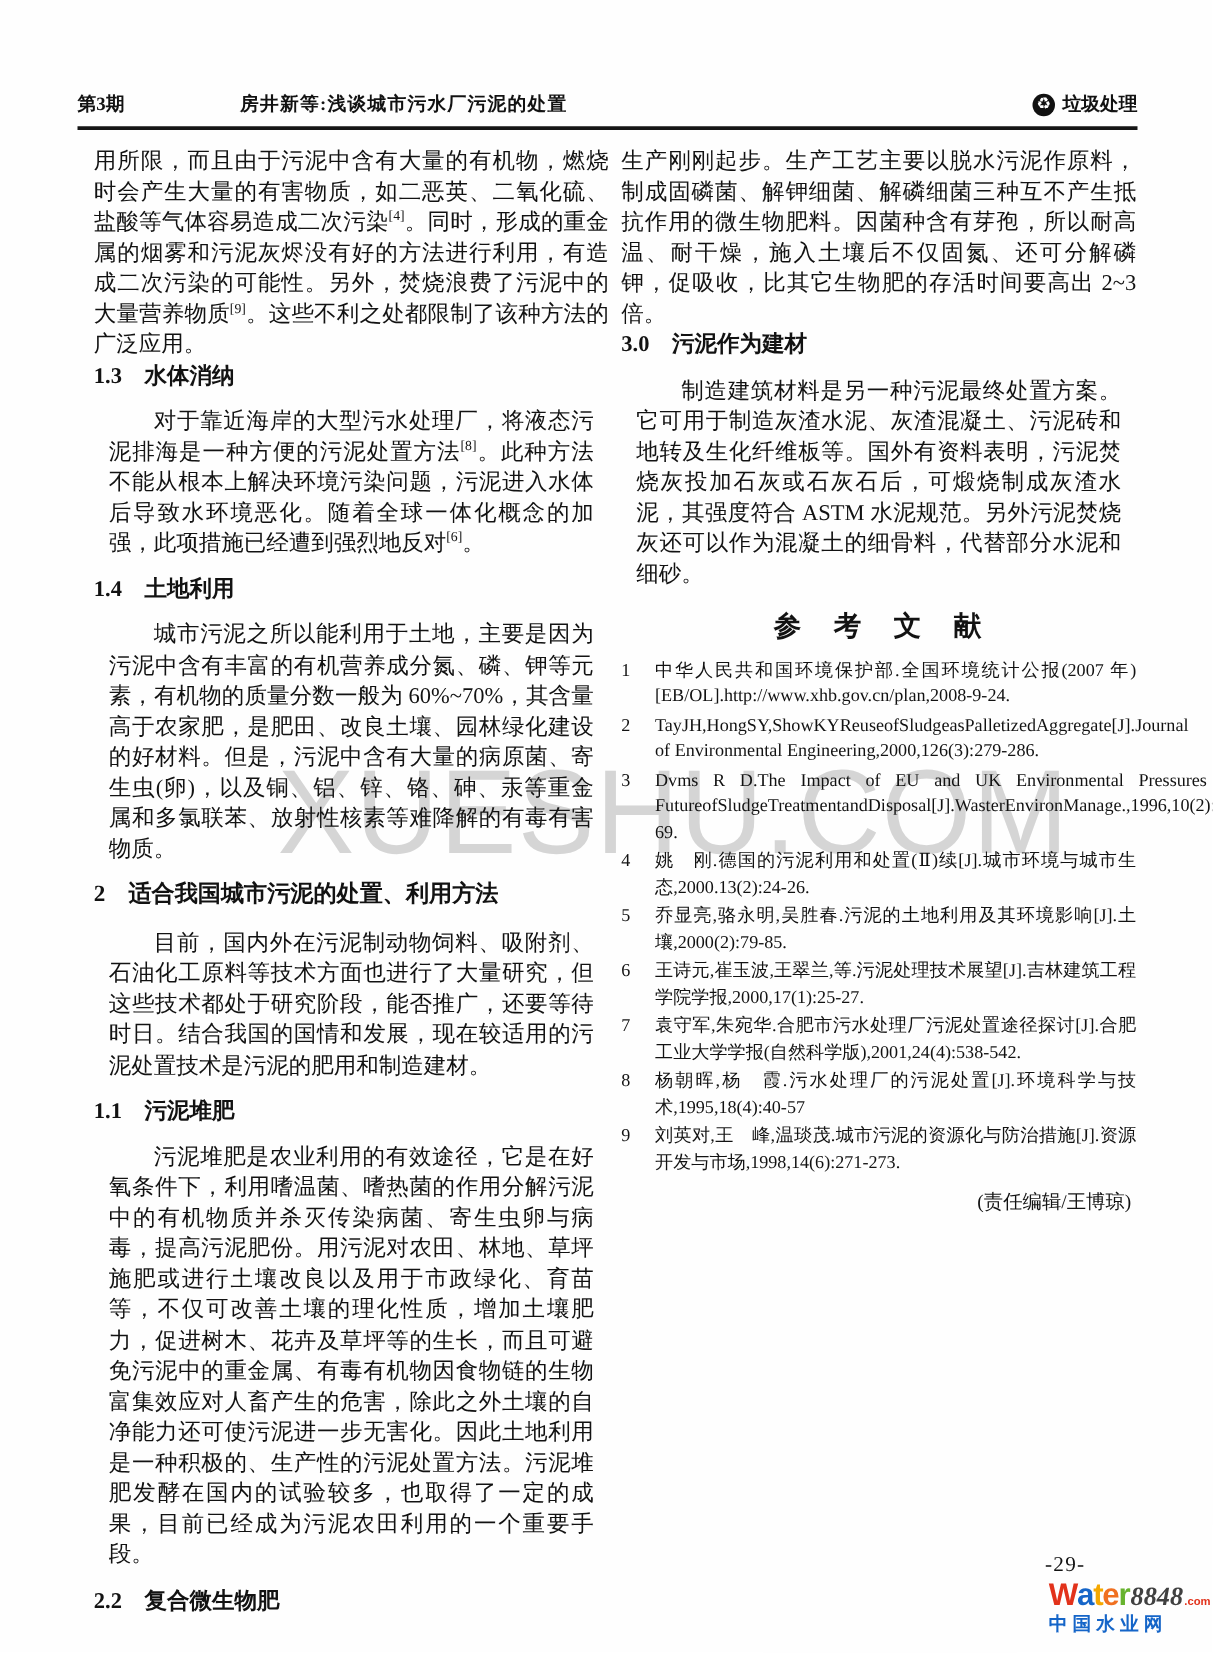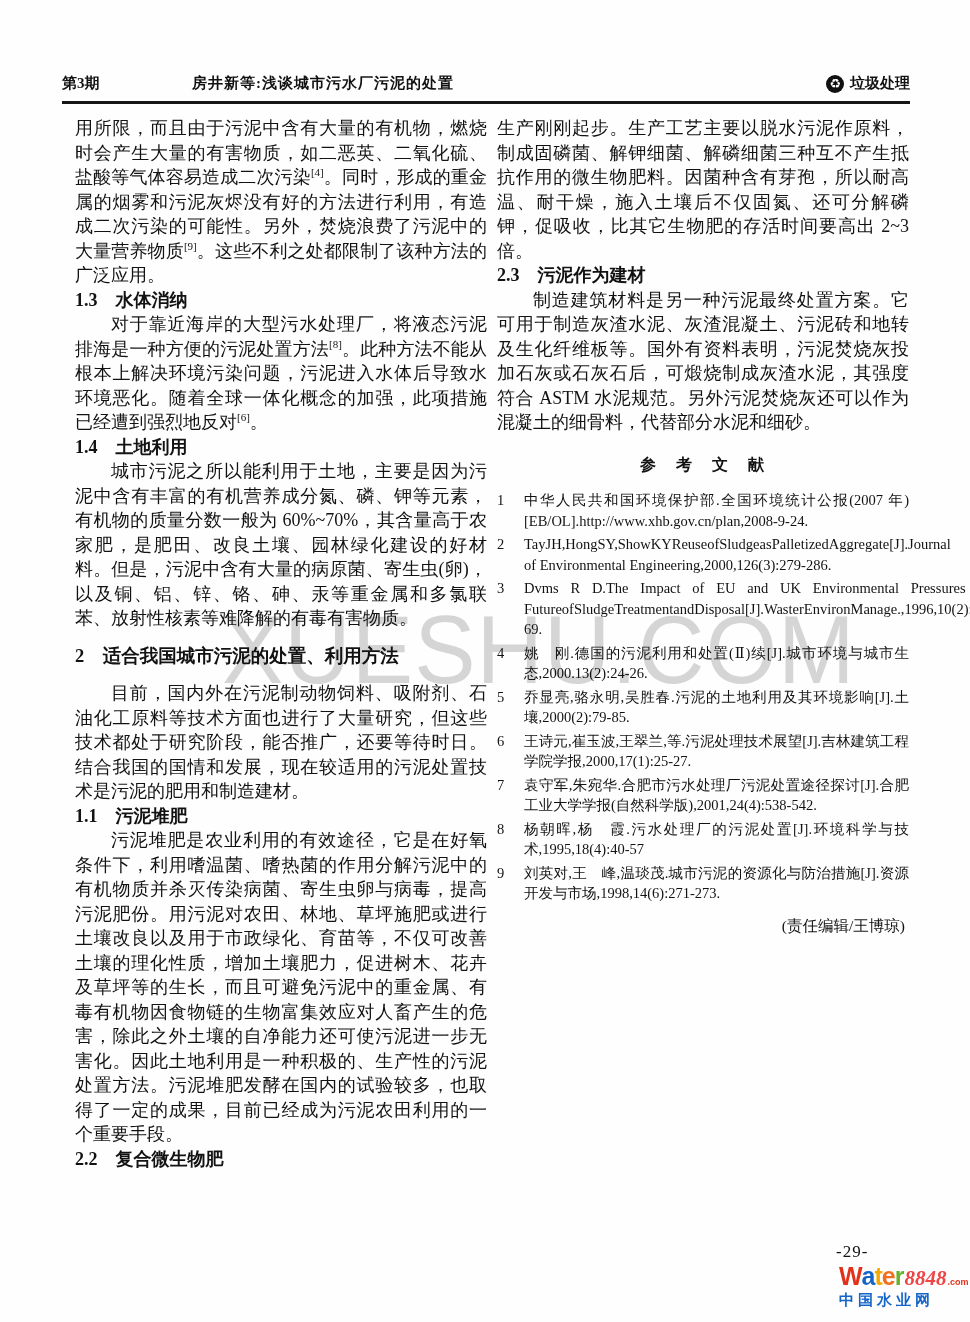--- a/index.html
+++ b/index.html
@@ -37,29 +37,29 @@
   }
 
   
   .col {
     position:absolute; top:116px; width:412px; z-index:1;
     font-size:18px; line-height:24.5px;
     text-align:justify;
   }
   .col-left  { left:75px; }
   .col-right { left:497px; }
-  .para      { margin:0; text-indent:2em; }
+  .para      { margin:12px; text-indent:2em; }
   .para-cont { margin:0; text-indent:0; }
   .h-sub     { margin:0; font-weight:bold; text-align:left; }
   .h-chapter { margin:13px 0 13px 0; font-weight:bold; font-size:18.5px; text-align:left; }
   sup { font-size:11px; line-height:0; }
 
   
   .refs-title {
-    text-align:center; font-weight:bold; font-size:16px;
+    text-align:center; font-weight:bold; font-size:22px;
     margin:18px 0 13px 0; letter-spacing:2px;
   }
   .ref { display:flex; font-size:14.5px; line-height:20.5px; margin-bottom:3px; }
   .ref-num  { flex:none; width:27px; }
   .ref-text { flex:1; text-align:justify; }
   .editor-note { text-align:right; font-size:15.5px; margin-top:10px; padding-right:4px; }
 
   
   .page-number {
     position:absolute; left:836px; top:1242px; z-index:1;
@@ -105,21 +105,21 @@
     <p class="para">城市污泥之所以能利用于土地，主要是因为污泥中含有丰富的有机营养成分氮、磷、钾等元素，有机物的质量分数一般为 60%~70%，其含量高于农家肥，是肥田、改良土壤、园林绿化建设的好材料。但是，污泥中含有大量的病原菌、寄生虫(卵)，以及铜、铝、锌、铬、砷、汞等重金属和多氯联苯、放射性核素等难降解的有毒有害物质。</p>
     <p class="h-chapter">2　适合我国城市污泥的处置、利用方法</p>
     <p class="para">目前，国内外在污泥制动物饲料、吸附剂、石油化工原料等技术方面也进行了大量研究，但这些技术都处于研究阶段，能否推广，还要等待时日。结合我国的国情和发展，现在较适用的污泥处置技术是污泥的肥用和制造建材。</p>
     <p class="h-sub">1.1　污泥堆肥</p>
     <p class="para">污泥堆肥是农业利用的有效途径，它是在好氧条件下，利用嗜温菌、嗜热菌的作用分解污泥中的有机物质并杀灭传染病菌、寄生虫卵与病毒，提高污泥肥份。用污泥对农田、林地、草坪施肥或进行土壤改良以及用于市政绿化、育苗等，不仅可改善土壤的理化性质，增加土壤肥力，促进树木、花卉及草坪等的生长，而且可避免污泥中的重金属、有毒有机物因食物链的生物富集效应对人畜产生的危害，除此之外土壤的自净能力还可使污泥进一步无害化。因此土地利用是一种积极的、生产性的污泥处置方法。污泥堆肥发酵在国内的试验较多，也取得了一定的成果，目前已经成为污泥农田利用的一个重要手段。</p>
     <p class="h-sub">2.2　复合微生物肥</p>
   </div>
 
   <div class="col col-right">
     <p class="para-cont">生产刚刚起步。生产工艺主要以脱水污泥作原料，制成固磷菌、解钾细菌、解磷细菌三种互不产生抵抗作用的微生物肥料。因菌种含有芽孢，所以耐高温、耐干燥，施入土壤后不仅固氮、还可分解磷钾，促吸收，比其它生物肥的存活时间要高出 2~3 倍。</p>
-    <p class="h-sub">2.3　污泥作为建材</p>
+    <p class="h-sub">3.0　污泥作为建材</p>
     <p class="para">制造建筑材料是另一种污泥最终处置方案。它可用于制造灰渣水泥、灰渣混凝土、污泥砖和地转及生化纤维板等。国外有资料表明，污泥焚烧灰投加石灰或石灰石后，可煅烧制成灰渣水泥，其强度符合 ASTM 水泥规范。另外污泥焚烧灰还可以作为混凝土的细骨料，代替部分水泥和细砂。</p>
 
     <div class="refs-title">参　考　文　献</div>
 
     <div class="ref">
       <span class="ref-num">1</span>
       <span class="ref-text">中华人民共和国环境保护部.全国环境统计公报(2007 年)[EB/OL].http://www.xhb.gov.cn/plan,2008-9-24.</span>
     </div>
     <div class="ref">
       <span class="ref-num">2</span>
@@ -161,19 +161,19 @@
 
   <div class="logo">
     <div class="logo-top">
       <span class="logo-water">
         <span style="color: rgb(226, 50, 27);">W</span>
         <span style="color: rgb(21, 101, 200);">a</span>
         <span style="color: rgb(245, 168, 0);">t</span>
         <span style="color: rgb(240, 112, 32);">e</span>
         <span style="color: rgb(103, 179, 46);">r</span>
       </span>
-      <span class="logo-number" style="color: #ef4444;">8848</span>
+      <span class="logo-number" style="color: #404040;">8848</span>
       <span class="logo-dotcom" style="color: rgb(226, 50, 27);">.com</span>
     </div>
     <div class="logo-cn" style="color: rgb(21, 101, 200);">中国水业网</div>
   </div>
 
 </div>
 
 </body></html>

